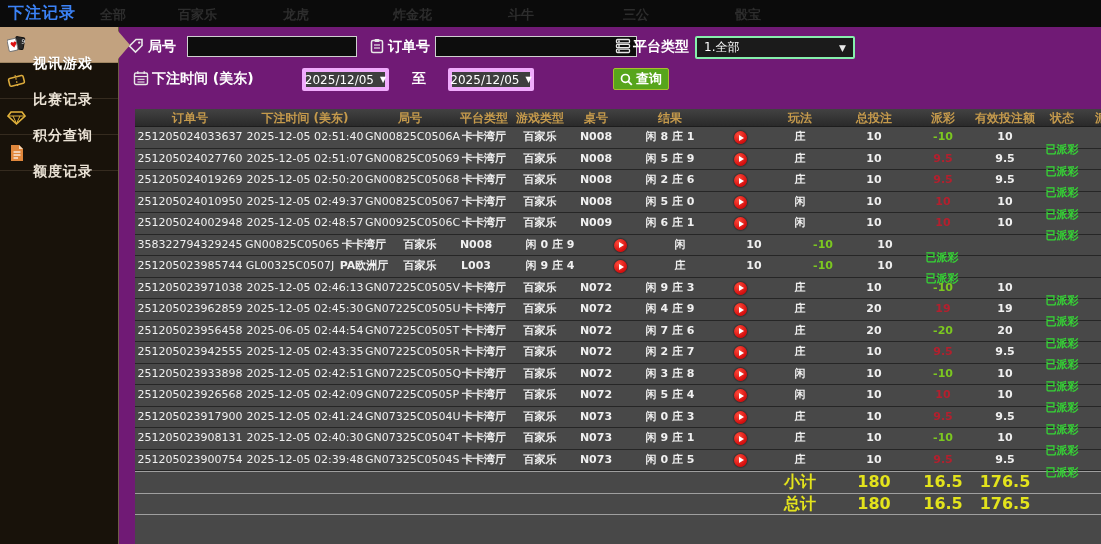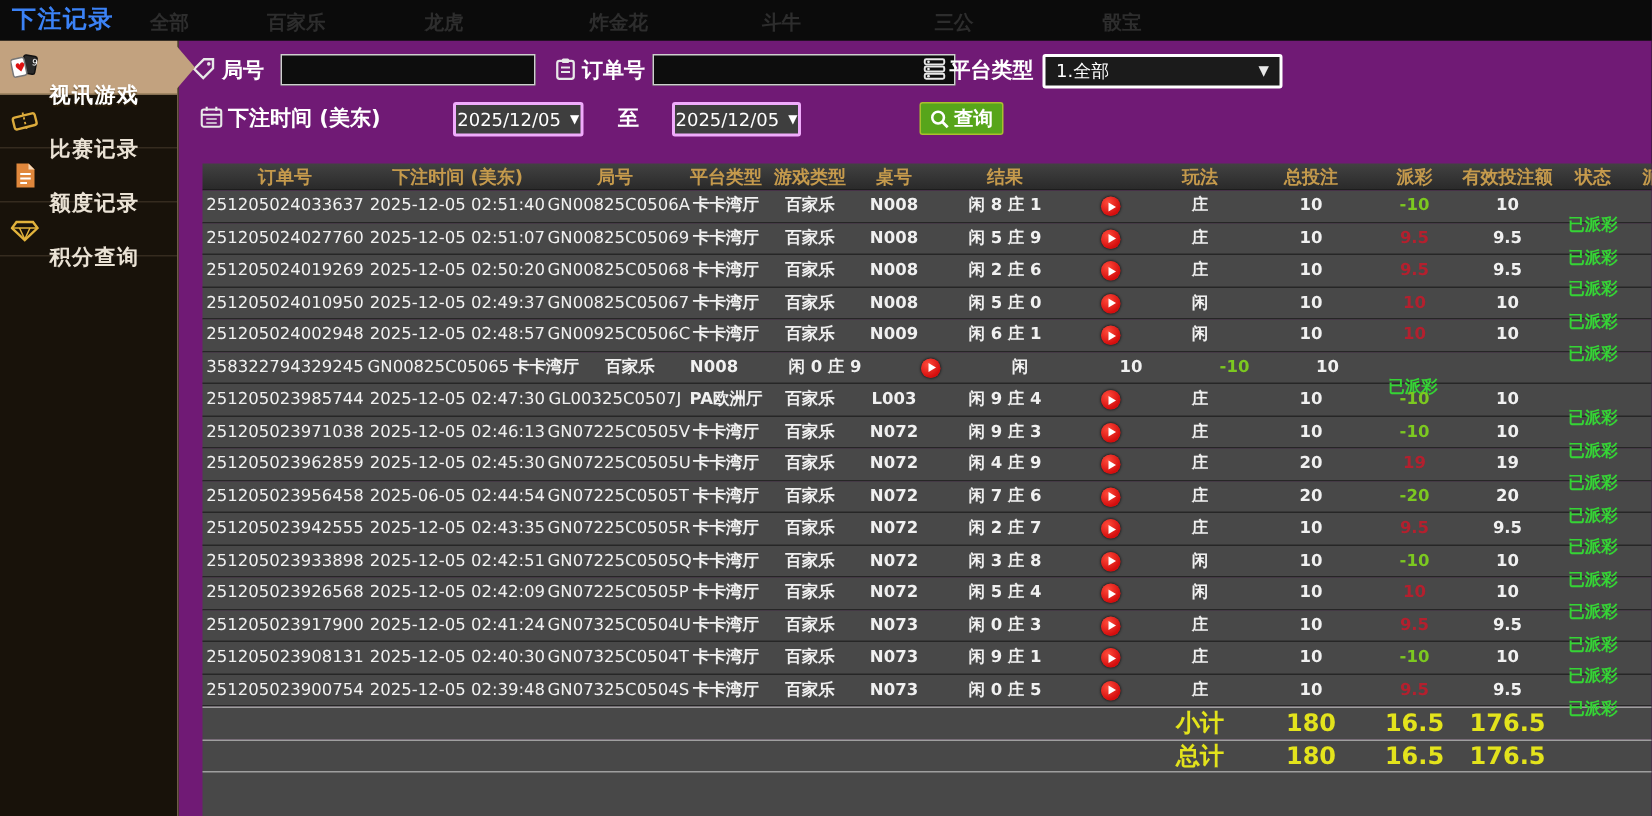--- a/index.html
+++ b/index.html
@@ -30,24 +30,24 @@
   .side-icon{width:19px;height:18px;flex:0 0 19px;display:inline-flex;align-items:center;justify-content:center;}
 
   .main{position:absolute;left:119px;top:27px;width:982px;height:517px;background:#701a75;overflow:hidden;}
 
   
   .filters{position:absolute;left:0;top:0;width:982px;height:100px;}
   .f-label{position:absolute;font-size:14px;font-weight:bold;color:#ffffff;white-space:nowrap;}
   .f-icon{position:absolute;width:16px;height:16px;}
   .txt-input{position:absolute;height:21px;background:#0d0d0d;border:1px solid #cfcfcf;
     color:#eee;font-size:12px;padding:0 5px;outline:none;}
-  .date-box{position:absolute;height:23px;background:#3e3e3e;border:2px solid #f0abfc;border-radius:2px;
+  .date-box{position:absolute;height:23px;background:#3e3e3e;border:4px solid #f0abfc;border-radius:2px;
     display:flex;align-items:center;justify-content:center;gap:6px;color:#fff;font-size:12px;cursor:pointer;}
   .date-box .car{font-size:8px;color:#fff;}
-  .select-box{position:absolute;height:23px;background:#1b1b1b;border:2px solid #ffffff;border-radius:2px;
+  .select-box{position:absolute;height:23px;background:#1b1b1b;border:2px solid #86efac;border-radius:2px;
     display:flex;align-items:center;color:#fff;font-size:12px;padding:0 7px;cursor:pointer;text-align:center;}
   .select-box .car{margin-left:auto;font-size:9px;color:#e8e8e8;}
   .query-btn{position:absolute;height:22px;background:var(--accent-button);border:1.5px solid #a9bf2e;border-radius:2px;
     display:flex;align-items:center;gap:3px;padding:0 6px;cursor:pointer;color:#fff;font-size:13px;font-weight:bold;}
 
   
   .table{position:absolute;left:16px;top:82px;width:1016px;}
   .thead{display:flex;height:18px;background:linear-gradient(#424242,#2a2a2a);
     border-bottom:1px solid #1d1d1d;}
   .thead .cell{color:var(--header-text-gold);font-size:12px;font-weight:bold;line-height:18px;}
@@ -96,38 +96,38 @@
       <svg width="19" height="18" viewBox="0 0 19 18">
         <rect x="2" y="5" width="15" height="8" rx="1.5" fill="none" stroke="#dcab3c" stroke-width="1.6" transform="rotate(-14 9 9)"></rect>
         <line x1="9.5" y1="3" x2="9.5" y2="15" stroke="#dcab3c" stroke-width="1.2" stroke-dasharray="1.6 1.6" transform="rotate(-14 9 9)"></line>
       </svg>
     </span>
     <span class="lbl">比赛记录</span>
   </div>
   <div class="side-item">
     <span class="side-icon">
       <svg width="19" height="18" viewBox="0 0 19 18">
+        <polygon points="4,4 15,4 18,8 9.5,16 1,8" fill="none" stroke="#e2b33c" stroke-width="1.6"></polygon>
+        <polyline points="1,8 18,8" stroke="#e2b33c" stroke-width="1"></polyline>
+        <polyline points="6,8 9.5,15.5 13,8" fill="none" stroke="#e2b33c" stroke-width="1"></polyline>
+      </svg>
+    </span>
+    <span class="lbl">积分查询</span>
+  </div>
+  <div class="side-item">
+    <span class="side-icon">
+      <svg width="19" height="18" viewBox="0 0 19 18">
         <path d="M4 1 h8 l4 4 v12 h-12 z" fill="#e0873c"></path>
         <path d="M12 1 l4 4 h-4 z" fill="#f7d9b8"></path>
         <line x1="6.5" y1="8" x2="13.5" y2="8" stroke="#fff" stroke-width="1.2"></line>
         <line x1="6.5" y1="11" x2="13.5" y2="11" stroke="#fff" stroke-width="1.2"></line>
         <line x1="6.5" y1="14" x2="11" y2="14" stroke="#fff" stroke-width="1.2"></line>
       </svg>
     </span>
     <span class="lbl">额度记录</span>
-  </div>
-  <div class="side-item">
-    <span class="side-icon">
-      <svg width="19" height="18" viewBox="0 0 19 18">
-        <polygon points="4,4 15,4 18,8 9.5,16 1,8" fill="none" stroke="#e2b33c" stroke-width="1.6"></polygon>
-        <polyline points="1,8 18,8" stroke="#e2b33c" stroke-width="1"></polyline>
-        <polyline points="6,8 9.5,15.5 13,8" fill="none" stroke="#e2b33c" stroke-width="1"></polyline>
-      </svg>
-    </span>
-    <span class="lbl">积分查询</span>
   </div>
 </div>
 
 <div class="main">
   <div class="filters">
 
     <svg class="f-icon" style="left:9px;top:11px" viewBox="0 0 16 16">
       <path d="M1.5 8 L8 1.5 h6 v6 L7.5 14 z" fill="none" stroke="#e8e8e8" stroke-width="1.6"></path>
       <circle cx="11.2" cy="4.6" r="1.2" fill="#e8e8e8"></circle>
     </svg>
@@ -290,21 +290,20 @@
           <div class="cell col-7"><span class="play-btn"></span></div>
           <div class="cell col-8 b">闲</div>
           <div class="cell col-9 b">10</div>
           <div class="cell col-10 b neg">-10</div>
           <div class="cell col-11 b">10</div>
           <div class="cell col-12 b status">已派彩</div>
           <div class="cell col-13"></div>
         </div>
         <div class="trow">
           <div class="cell col-0">251205023985744</div>
-          <div class="cell col-1">2025-12-05 02:47:30</div>
           <div class="cell col-2">GL00325C0507J</div>
           <div class="cell col-3 b">PA欧洲厅</div>
           <div class="cell col-4 b">百家乐</div>
           <div class="cell col-5 b">L003</div>
           <div class="cell col-6 b">闲 9 庄 4</div>
           <div class="cell col-7"><span class="play-btn"></span></div>
           <div class="cell col-8 b">庄</div>
           <div class="cell col-9 b">10</div>
           <div class="cell col-10 b neg">-10</div>
           <div class="cell col-11 b">10</div>

